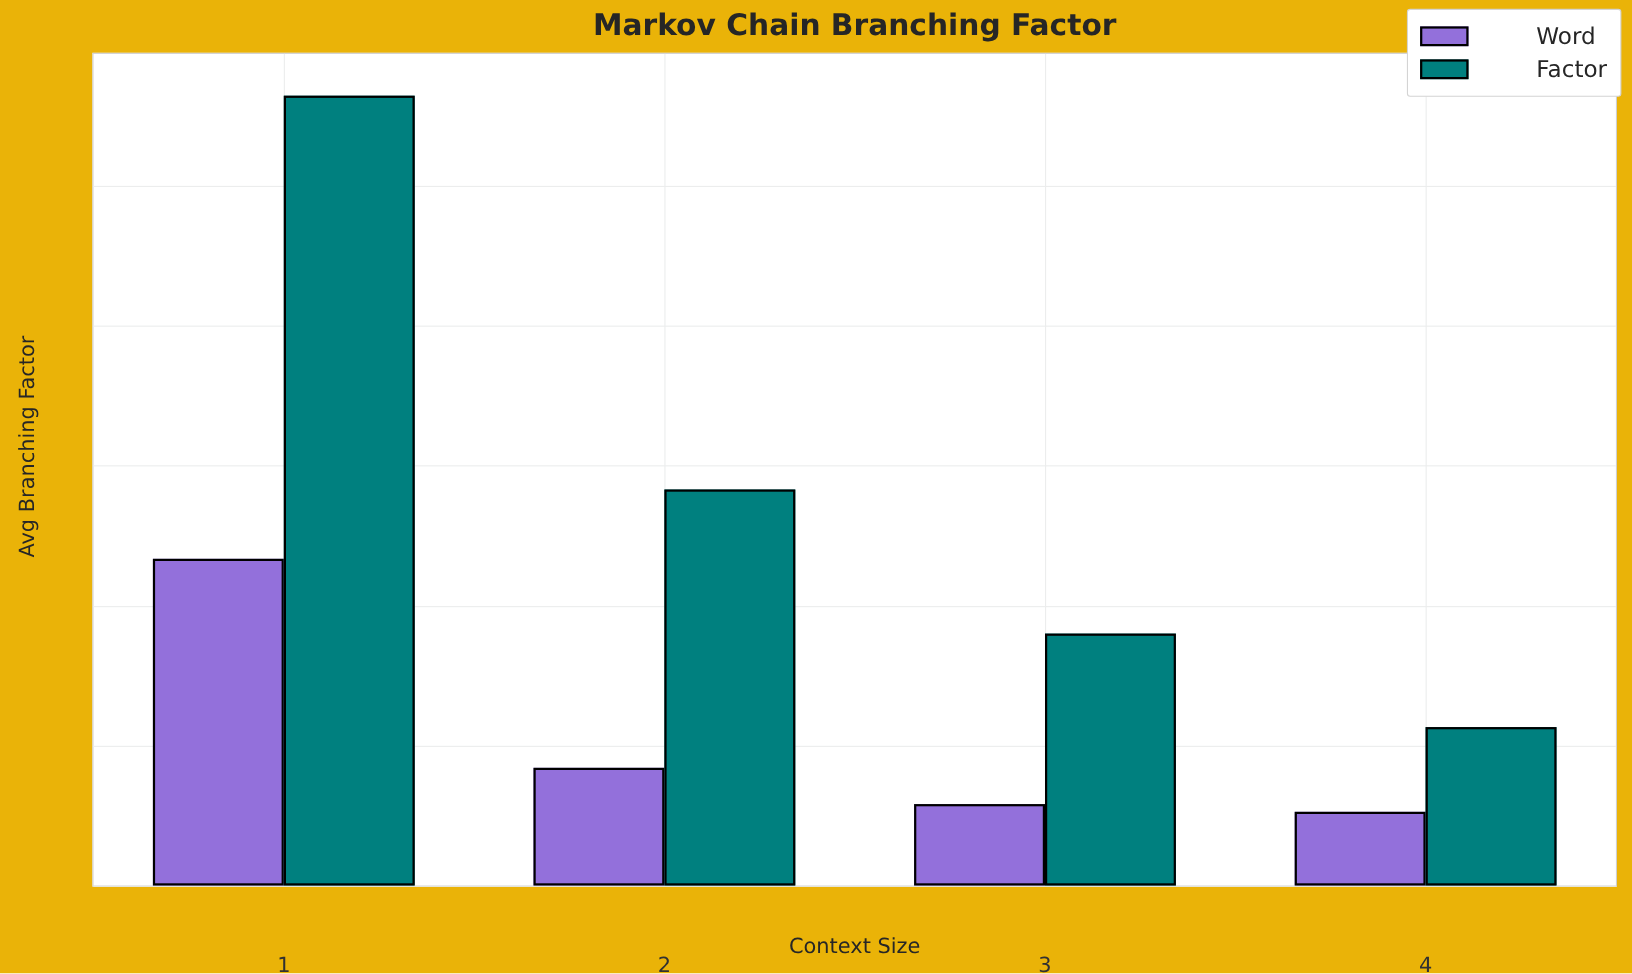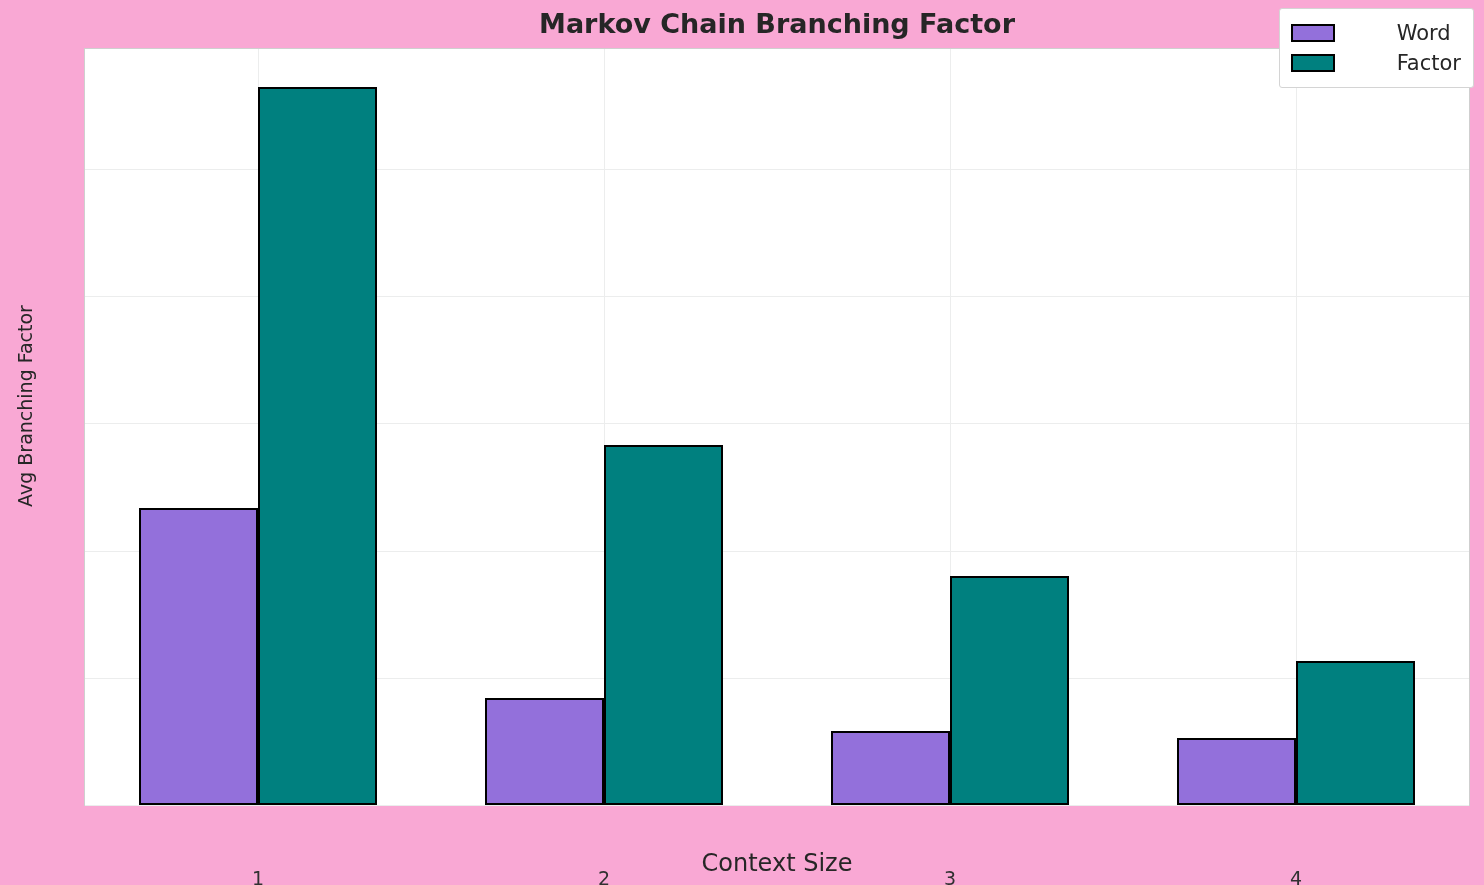--- a/index.html
+++ b/index.html
@@ -15,21 +15,21 @@
     overflow: hidden;
     position: relative;
   }
 
   
   #figure {
     position: absolute;
     left: 0; top: 0;
     width: 1484px;
     height: 885px;
-    background: #f9a8d4;
+    background: #eab308;
   }
 
   
   #chart-title {
     position: absolute;
     left: 84px;
     top: 8px;
     width: 1386px;
     text-align: center;
     font-size: 27px;
@@ -96,21 +96,21 @@
     color: #313131;
   }
 
   
   #xlabel {
     position: absolute;
     left: 84px;
     top: 849px;
     width: 1386px;
     text-align: center;
-    font-size: 24px;
+    font-size: 19px;
     color: #262626;
   }
   #ylabel {
     position: absolute;
     left: -145px;
     top: 395px;
     width: 340px;
     text-align: center;
     font-size: 19px;
     color: #262626;

